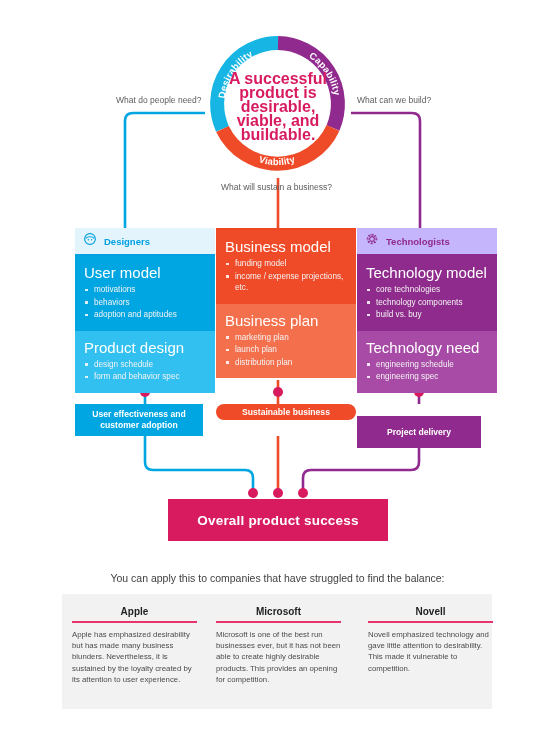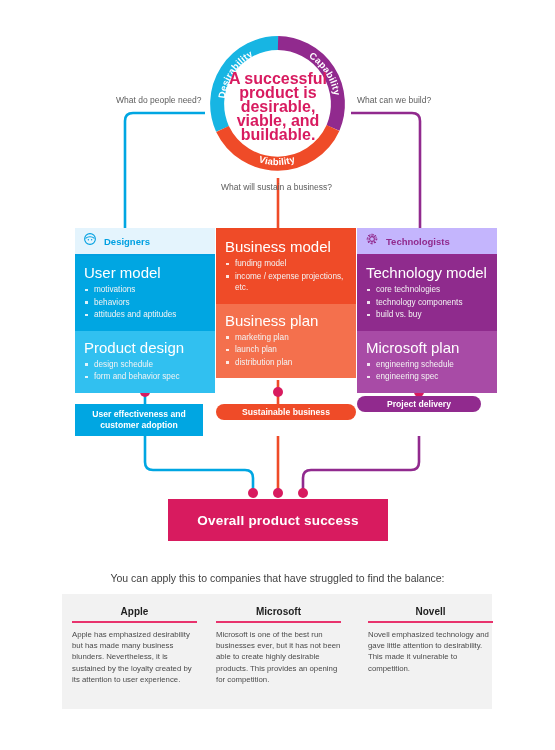--- a/index.html
+++ b/index.html
@@ -78,21 +78,21 @@
   #col-tech .b2{background:#a84ba6;}
 
   
   .outcome{
     position:absolute;display:flex;align-items:center;justify-content:center;
     text-align:center;color:#fff;font-size:8.6px;font-weight:bold;line-height:11px;
     box-sizing:border-box;padding:2px 4px;
   }
   #out-1{left:75px;top:404px;width:128px;height:32px;background:#00a6e2;}
   #out-2{left:216px;top:404px;width:140px;height:16px;background:#ef4b28;border-radius:8px;}
-  #out-3{left:357px;top:396px;width:124px;height:16px;background:#912a8e;border-radius:11px;}
+  #out-3{left:357px;top:416px;width:124px;height:32px;background:#912a8e;}
 
   #overall{
     position:absolute;left:168px;top:499px;width:220px;height:42px;
     background:#d81b5f;color:#fff;display:flex;align-items:center;justify-content:center;
     font-size:13.5px;font-weight:bold;letter-spacing:.2px;
   }
 
   
   #apply-line{
     position:absolute;left:0;top:572px;width:555px;text-align:center;
@@ -181,21 +181,21 @@
         </svg>
       </span>
       <span class="ttl">Designers</span>
     </div>
     <div class="col-rule"></div>
     <div class="blk b1">
       <h4>User model</h4>
       <ul>
         <li>motivations</li>
         <li>behaviors</li>
-        <li>attitudes and aptitudes</li>
+        <li>adoption and aptitudes</li>
       </ul>
     </div>
     <div class="blk b2">
       <h4>Product design</h4>
       <ul>
         <li>design schedule</li>
         <li>form and behavior spec</li>
       </ul>
     </div>
   </div>
@@ -243,21 +243,21 @@
     <div class="col-rule"></div>
     <div class="blk b1">
       <h4>Technology model</h4>
       <ul>
         <li>core technologies</li>
         <li>technology components</li>
         <li>build vs. buy</li>
       </ul>
     </div>
     <div class="blk b2">
-      <h4>Microsoft plan</h4>
+      <h4>Technology need</h4>
       <ul>
         <li>engineering schedule</li>
         <li>engineering spec</li>
       </ul>
     </div>
   </div>
 
   <div class="outcome" id="out-1">User effectiveness and customer adoption</div>
   <div class="outcome" id="out-2">Sustainable business</div>
   <div class="outcome" id="out-3">Project delivery</div>

